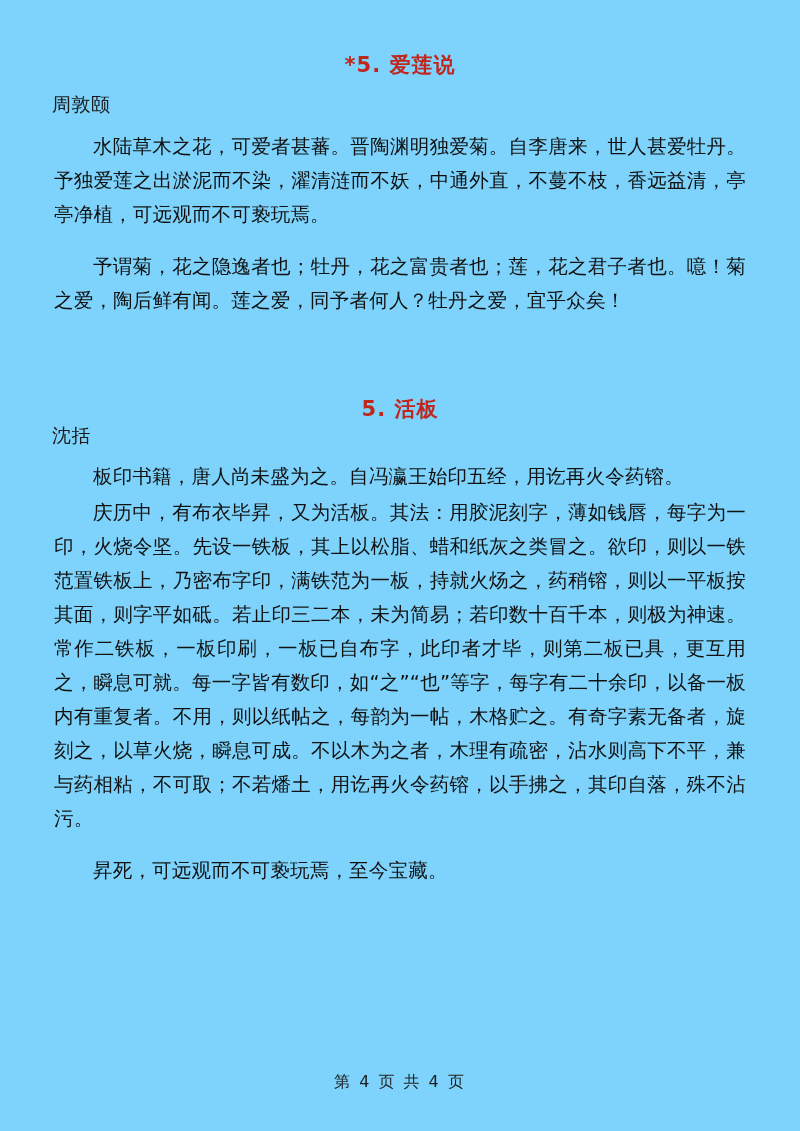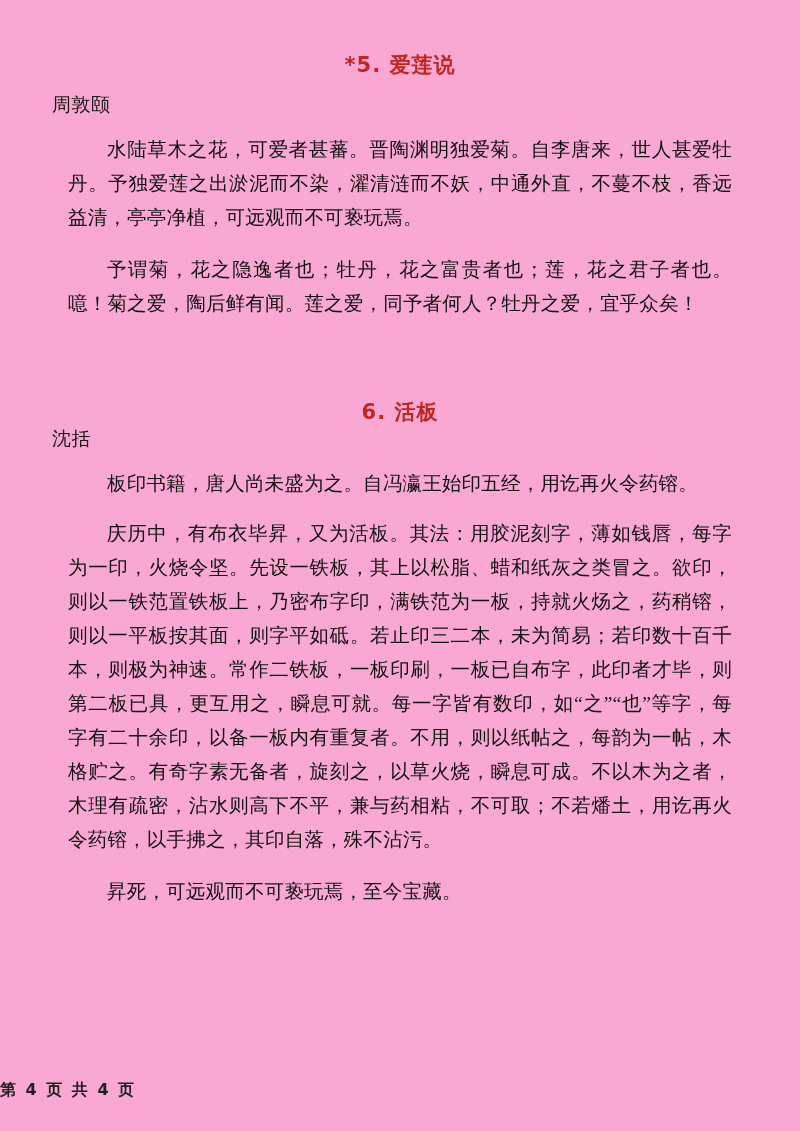--- a/index.html
+++ b/index.html
@@ -12,21 +12,21 @@
     height: 1131px;
     position: relative;
     font-family: "DejaVu Sans", "Liberation Sans", sans-serif;
     -webkit-font-smoothing: antialiased;
   }
 
   .page {
     position: relative;
     width: 800px;
     height: 1131px;
-    background: #f9a8d4;
+    background: #7dd3fc;
     box-sizing: border-box;
     overflow: hidden;
   }
 
   .content {
     position: absolute;
     left: 52px;
     top: 0;
     width: 696px;
   }
@@ -58,67 +58,67 @@
     color: #111111;
     font-size: 19.5px;
     line-height: 34px;
     text-align: justify;
     text-justify: inter-ideograph;
     letter-spacing: 0.2px;
     font-weight: 500;
   }
 
   .body-text p {
-    margin: 16px;
+    margin: 2px;
     text-indent: 2em;
-    font-family: Liberation Serif, serif;
   }
 
   
   #article-1 .article-title { margin-top: 52px; }
   #article-1 .article-author { margin-top: 13px; }
   #article-1 .body-text { margin-top: 13px; }
   #article-1 .body-text p + p { margin-top: 18px; }
 
   #article-2 { margin-top: 78px; }
   #article-2 .article-title { margin-top: 0; }
   #article-2 .article-author { }
   #article-2 .body-text { margin-top: 12px; }
   #article-2 .body-text p + p { margin-top: 0px; }
   #article-2 .body-text p.gap-before { margin-top: 18px; }
 
   
   .page-footer {
     position: absolute;
     left: 0;
     right: 0;
-    bottom: 30px;
+    bottom: 38px;
+    text-align: center;
     color: #1f1f1f;
     font-size: 16px;
     letter-spacing: 2px;
-    font-weight: 700;
+    font-weight: 400;
   }
 </style>
 </head>
 <body>
 
 <div class="page">
   <div class="content">
 
     <div class="article" id="article-1">
       <div class="article-title">*5. 爱莲说</div>
       <div class="article-author">周敦颐</div>
       <div class="body-text">
         <p>水陆草木之花，可爱者甚蕃。晋陶渊明独爱菊。自李唐来，世人甚爱牡丹。予独爱莲之出淤泥而不染，濯清涟而不妖，中通外直，不蔓不枝，香远益清，亭亭净植，可远观而不可亵玩焉。</p>
         <p>予谓菊，花之隐逸者也；牡丹，花之富贵者也；莲，花之君子者也。噫！菊之爱，陶后鲜有闻。莲之爱，同予者何人？牡丹之爱，宜乎众矣！</p>
       </div>
     </div>
 
     <div class="article" id="article-2">
-      <div class="article-title">6. 活板</div>
+      <div class="article-title">5. 活板</div>
       <div class="article-author">沈括</div>
       <div class="body-text">
         <p>板印书籍，唐人尚未盛为之。自冯瀛王始印五经，用讫再火令药镕。</p>
         <p>庆历中，有布衣毕昇，又为活板。其法：用胶泥刻字，薄如钱唇，每字为一印，火烧令坚。先设一铁板，其上以松脂、蜡和纸灰之类冒之。欲印，则以一铁范置铁板上，乃密布字印，满铁范为一板，持就火炀之，药稍镕，则以一平板按其面，则字平如砥。若止印三二本，未为简易；若印数十百千本，则极为神速。常作二铁板，一板印刷，一板已自布字，此印者才毕，则第二板已具，更互用之，瞬息可就。每一字皆有数印，如“之”“也”等字，每字有二十余印，以备一板内有重复者。不用，则以纸帖之，每韵为一帖，木格贮之。有奇字素无备者，旋刻之，以草火烧，瞬息可成。不以木为之者，木理有疏密，沾水则高下不平，兼与药相粘，不可取；不若燔土，用讫再火令药镕，以手拂之，其印自落，殊不沾污。</p>
         <p class="gap-before">昇死，可远观而不可亵玩焉，至今宝藏。</p>
       </div>
     </div>
 
   </div>
 

